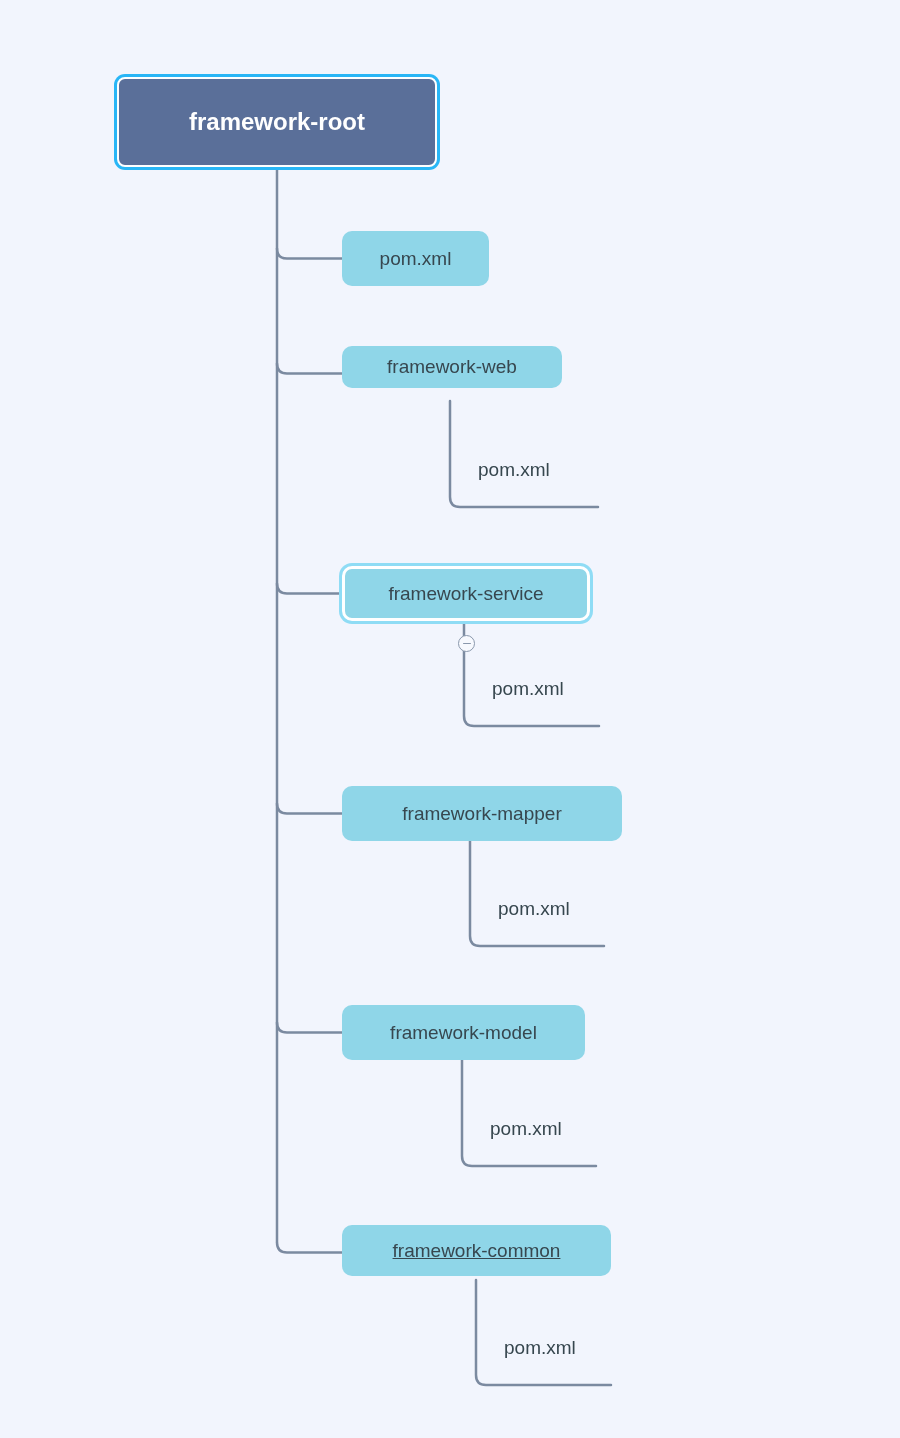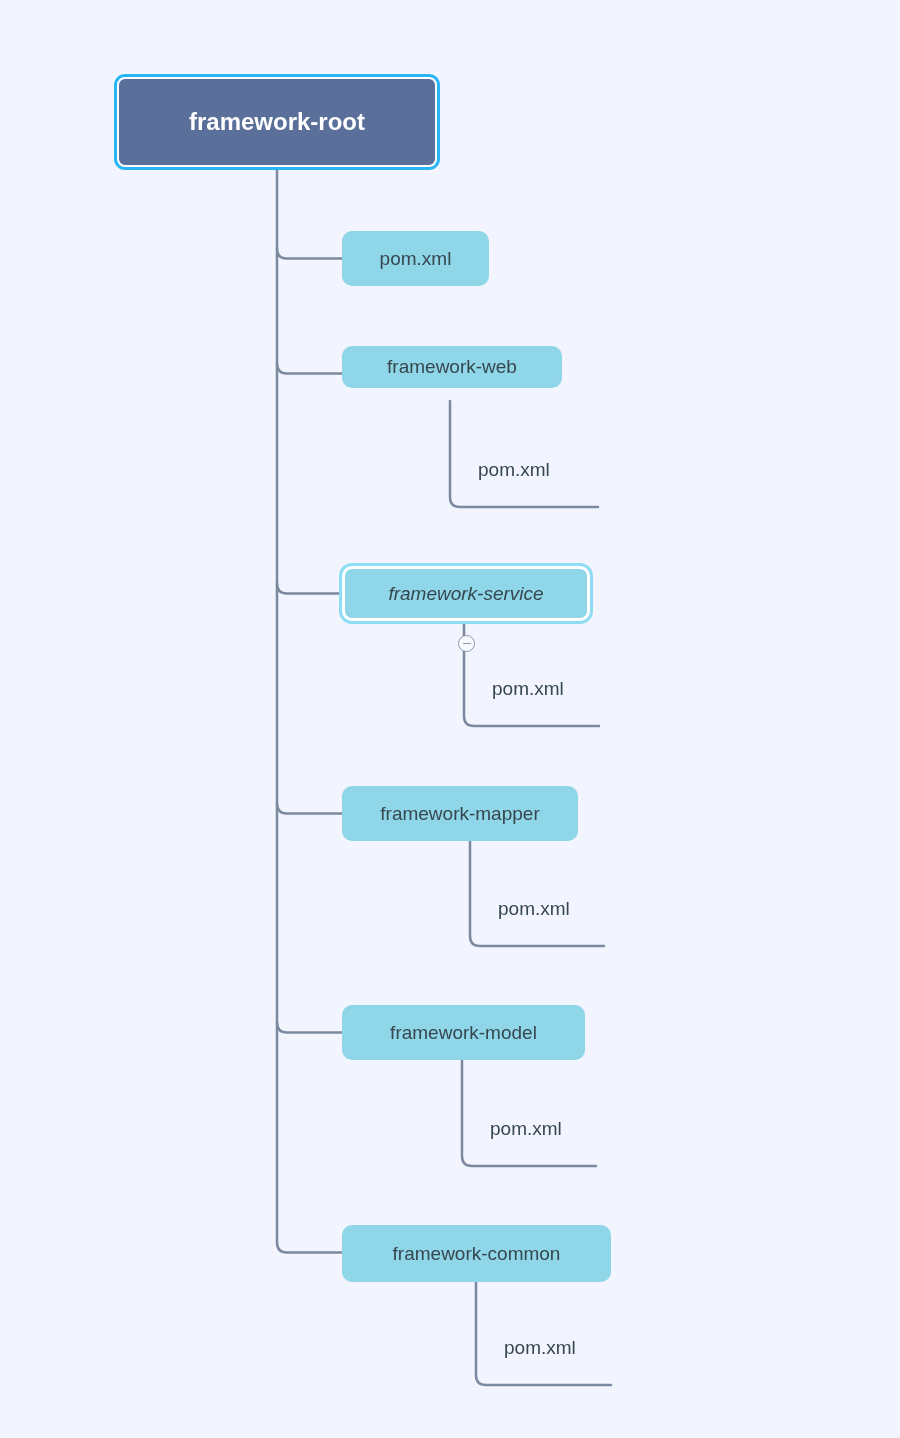--- a/index.html
+++ b/index.html
@@ -124,42 +124,42 @@
       </div>
       <div class="node node-branch" style="left: 342px; top: 231px; width: 147px; height: 55px;">
         <span>pom.xml</span>
       </div>
       <div class="node node-branch" style="left: 342px; top: 346px; width: 220px; height: 42px;">
         <span>framework-web</span>
       </div>
       <div class="node node-leaf" style="left: 474px; top: 456px; height: 28px;">
         <span>pom.xml</span>
       </div>
-      <div class="node node-branch is-selected" style="left: 342px; top: 566px; width: 248px; height: 55px; font-style: italic;">
+      <div class="node node-branch is-selected" style="left: 342px; top: 566px; width: 248px; height: 55px;">
         <span>framework-service</span>
       </div>
       <div class="node node-leaf" style="left: 488px; top: 675px; height: 28px;">
         <span>pom.xml</span>
       </div>
       <div class="toggle" style="left: 458px; top: 635px;">
         <span class="bar"></span>
       </div>
-      <div class="node node-branch" style="left: 342px; top: 786px; width: 236px; height: 55px; justify-content: center;">
+      <div class="node node-branch" style="left: 342px; top: 786px; width: 280px; height: 55px; justify-content: center;">
         <span>framework-mapper</span>
       </div>
       <div class="node node-leaf" style="left: 494px; top: 895px; height: 28px;">
         <span>pom.xml</span>
       </div>
       <div class="node node-branch" style="left: 342px; top: 1005px; width: 243px; height: 55px;">
         <span>framework-model</span>
       </div>
       <div class="node node-leaf" style="left: 486px; top: 1115px; height: 28px;">
         <span>pom.xml</span>
       </div>
-      <div class="node node-branch" style="left: 342px; top: 1225px; width: 269px; height: 57px;">
+      <div class="node node-branch" style="left: 342px; top: 1225px; width: 269px; height: 51px; text-decoration: underline;">
         <span>framework-common</span>
       </div>
       <div class="node node-leaf" style="left: 500px; top: 1334px; height: 28px;">
         <span>pom.xml</span>
       </div>
     </div>
 
 </div>
 
 </body></html>

